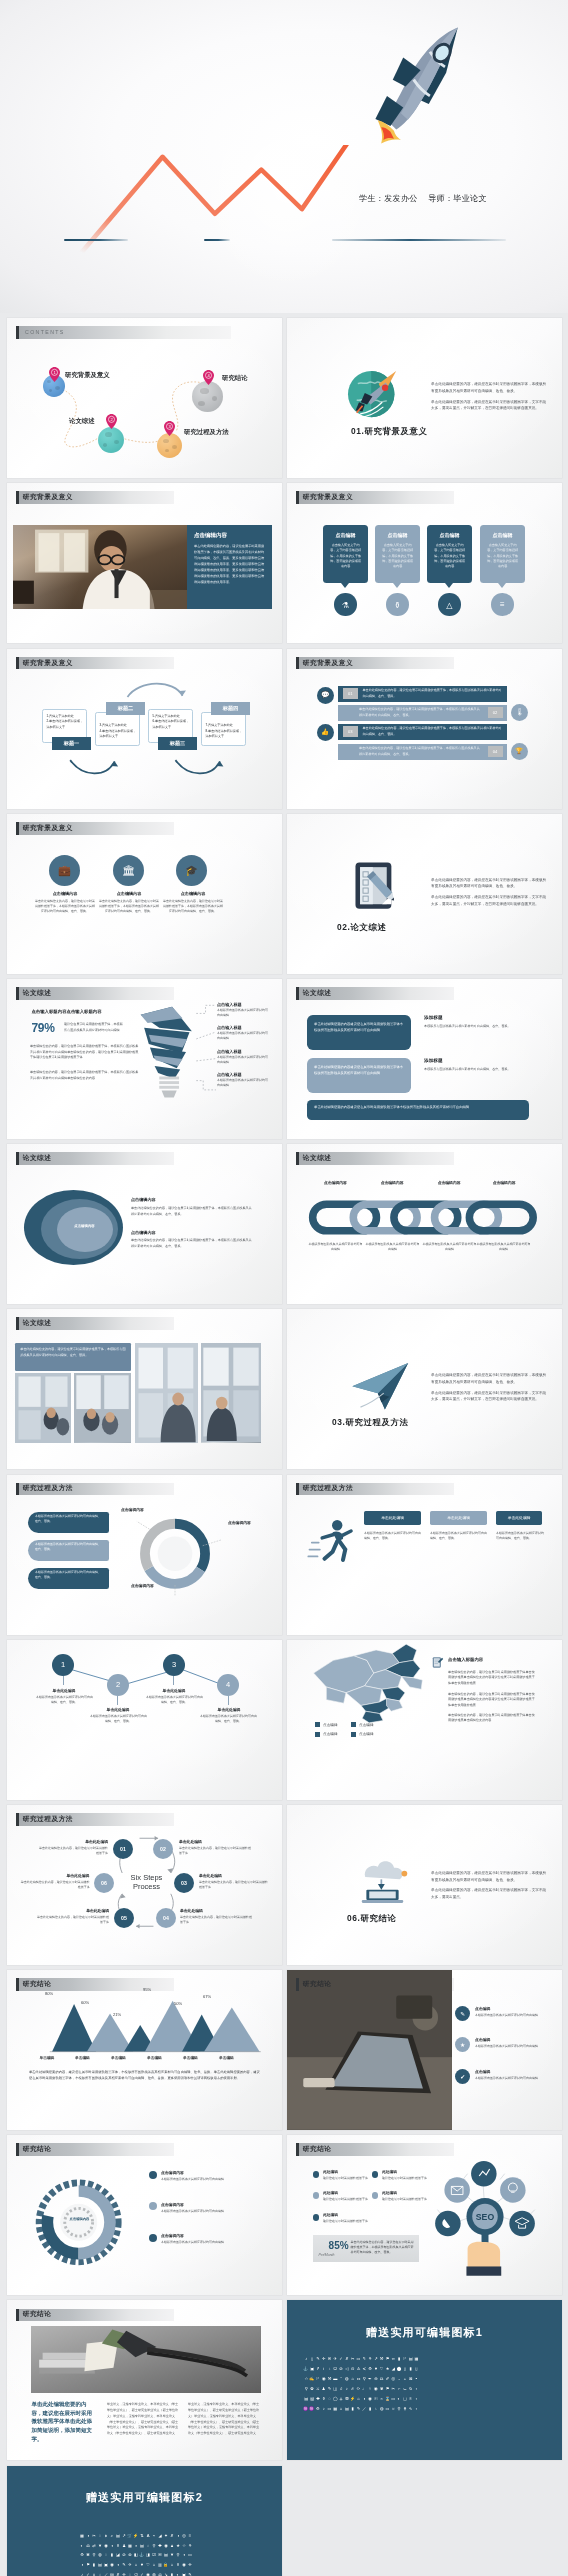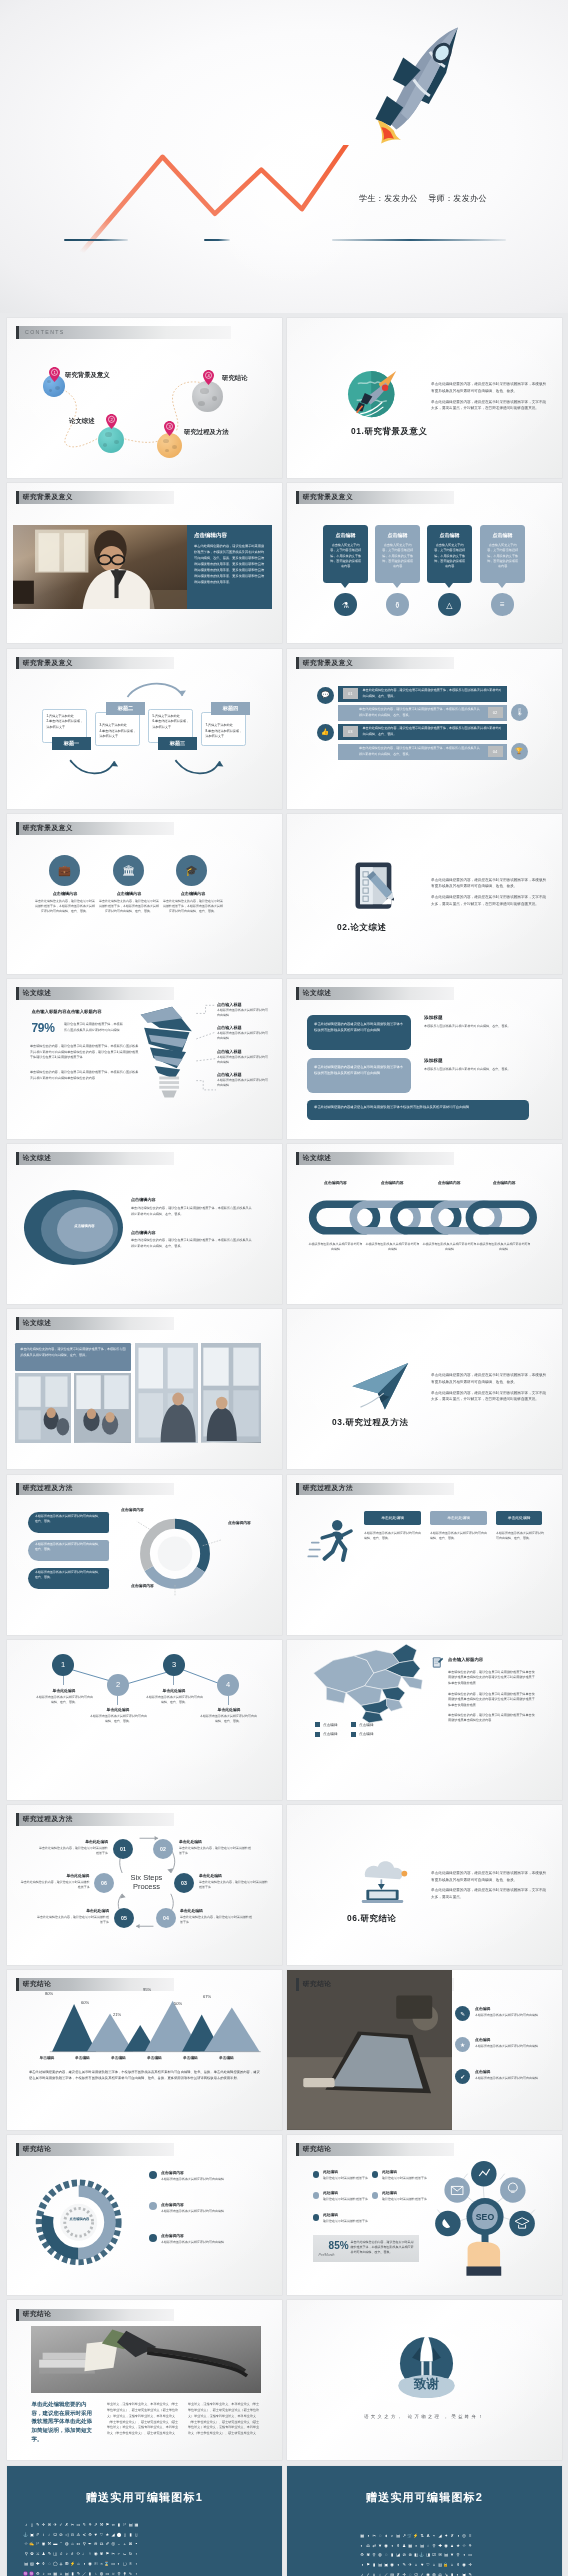--- a/index.html
+++ b/index.html
@@ -154,21 +154,21 @@
       <path d="M92 108 C100 120 110 130 120 136" fill="none" stroke="#dfe7ee" stroke-width="5"></path>
       <ellipse cx="141" cy="62" rx="13" ry="16" transform="rotate(35 141 62)" fill="#cfeaf5" stroke="#263b4d" stroke-width="5"></ellipse>
       <path d="M104 92 L74 70 L56 108 L78 120 Z" fill="#1e4257"></path>
       <path d="M74 156 L46 136 L26 176 L52 188 Z" fill="#1e4257"></path>
       <path d="M58 196 C48 186 40 180 30 178 C36 192 40 204 36 218 C48 212 58 210 70 212 C62 206 60 202 58 196 Z" fill="#f5c14f"></path>
       <path d="M52 198 C46 192 42 190 36 190 C40 198 42 204 40 212 C46 208 52 208 58 210 Z" fill="#ef4a2a"></path>
     </g>
   </svg>
 
   <div class="cover-sub">
-    <span>学生：发发办公</span><span class="gap"></span><span>导师：发发办公</span>
+    <span>学生：发发办公</span><span class="gap"></span><span>导师：毕业论文</span>
   </div>
   <div class="rule r1"></div>
   <div class="rule r2"></div>
   <div class="rule r3"></div>
 </div>
 
 <div class="grid">
 
   <div class="slide">
     <div class="vign"></div>
@@ -1019,35 +1019,20 @@
         <path d="M164 8 L216 36 L180 54 L148 28 Z" fill="#2f3134"></path>
         <path d="M200 40 C236 44 282 50 330 62 C348 66 360 72 368 78" stroke="#2b2b2b" stroke-width="8" fill="none"></path>
         <path d="M200 46 C238 52 286 58 334 70 C352 74 364 80 372 86" stroke="#1f1f1f" stroke-width="6" fill="none"></path>
       </svg>
     </div>
     <div style="position:absolute;left:24.4px;top:100px;width:65px;font-size:5.5px;line-height:1.55;font-weight:bold;color:#2d5871">单击此处编辑您要的内容，建议您在展示时采用微软雅黑字体单击此处添加简短说明，添加简短文字。</div>
     <div style="position:absolute;left:100px;top:102px;width:72px;font-size:3.1px;line-height:1.85;color:#4c5054">毕业论文，泛指专科毕业论文、本科毕业论文（学士学位毕业论文）、硕士研究生毕业论文（硕士学位论文）毕业论文，泛指专科毕业论文、本科毕业论文（学士学位毕业论文）、硕士研究生毕业论文（硕士学位论文）毕业论文，泛指专科毕业论文、本科毕业论文（学士学位毕业论文）、硕士研究生毕业论文</div>
     <div style="position:absolute;left:181px;top:102px;width:72px;font-size:3.1px;line-height:1.85;color:#4c5054">毕业论文，泛指专科毕业论文、本科毕业论文（学士学位毕业论文）、硕士研究生毕业论文（硕士学位论文）毕业论文，泛指专科毕业论文、本科毕业论文（学士学位毕业论文）、硕士研究生毕业论文（硕士学位论文）毕业论文，泛指专科毕业论文、本科毕业论文（学士学位毕业论文）、硕士研究生毕业论文</div>
   </div>
 
-  <div class="slide">
-    <div class="vign"></div>
-    <svg style="position:absolute;left:102px;top:30px;width:75px;height:75px" viewBox="0 0 130 130">
-      <circle cx="65" cy="58" r="46" fill="#2d5871"></circle>
-      <path d="M65 4 C58 20 54 36 54 54 L76 54 C76 36 72 20 65 4 Z" fill="#fff"></path>
-      <path d="M54 30 L40 48 L54 54 Z" fill="#1f4257"></path>
-      <path d="M76 30 L90 48 L76 54 Z" fill="#1f4257"></path>
-      <path d="M58 54 L58 86 M72 54 L72 86" stroke="#e8eef3" stroke-width="4"></path>
-      <ellipse cx="65" cy="98" rx="48" ry="20" fill="#b9ccd9"></ellipse>
-      <ellipse cx="34" cy="96" rx="18" ry="13" fill="#b9ccd9"></ellipse>
-      <ellipse cx="96" cy="96" rx="18" ry="13" fill="#b9ccd9"></ellipse>
-      <text x="65" y="100" font-size="22" font-weight="bold" fill="#2d5871" text-anchor="middle" font-family="Liberation Sans,sans-serif">致谢</text>
-    </svg>
-    <div class="thx-txt" style="top:114px">语大义之方， 论万物之理 。受益终身！</div>
-  </div>
 
   <div class="slide dark">
     <div class="gift-title">赠送实用可编辑图标1</div>
     <div class="icon-grid" style="left:16.3px;top:57px;width:116px;grid-template-columns:repeat(20,1fr);row-gap:5.8px;font-size:4.1px;">
       <span>♪</span>
         <span>▯</span>
         <span>✎</span>
         <span>✛</span>
         <span>✉</span>
         <span>✈</span>

